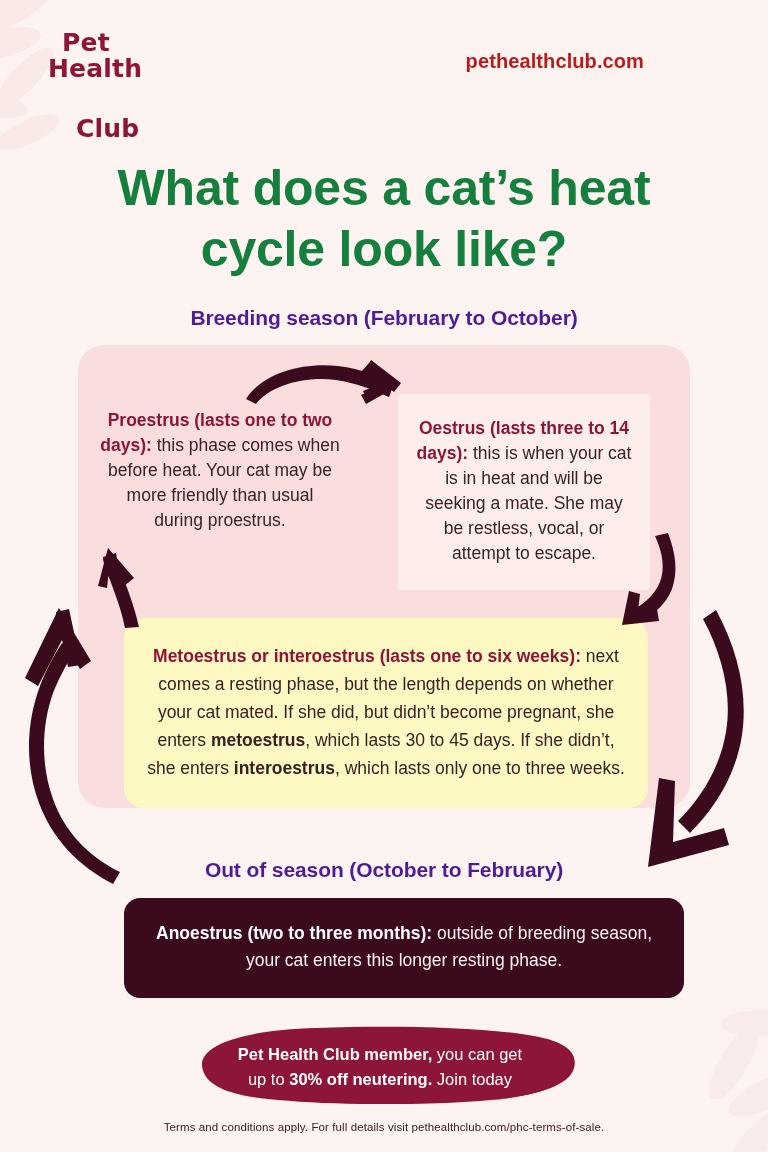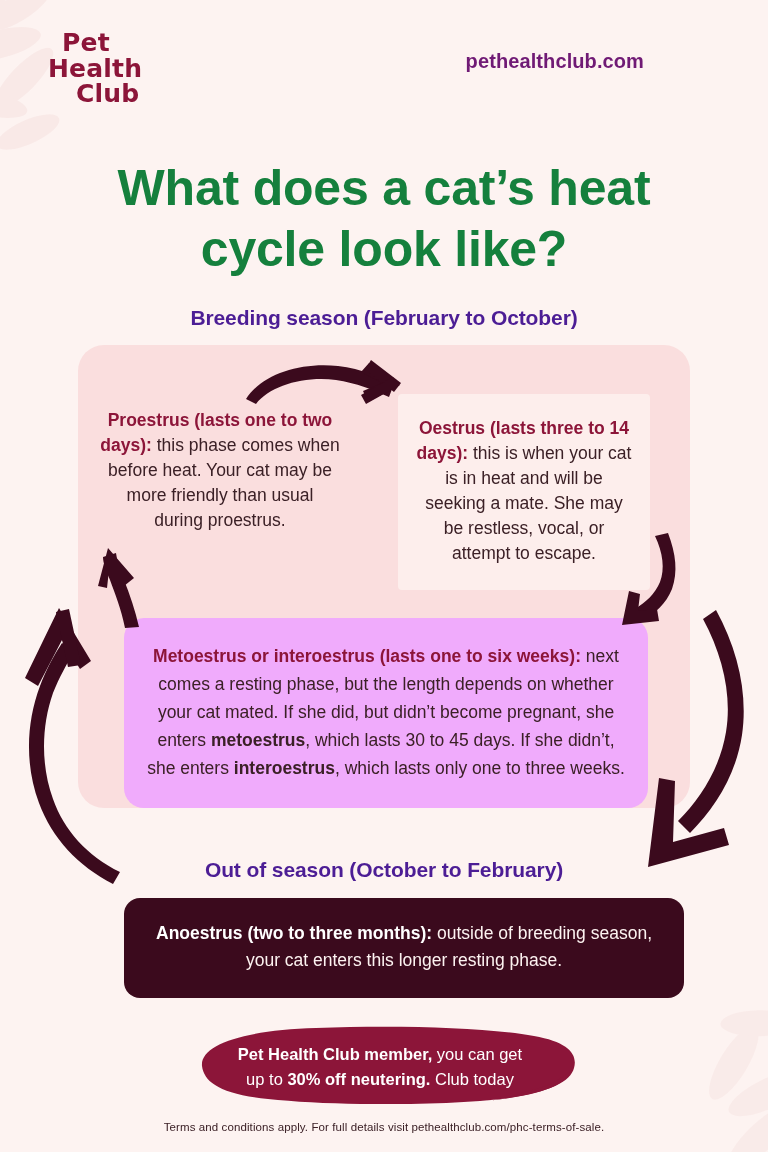--- a/index.html
+++ b/index.html
@@ -38,26 +38,26 @@
     color: #8c1539;
     font-family: "DejaVu Sans", sans-serif;
     font-weight: bold;
     font-size: 25px;
     line-height: 25.5px;
     letter-spacing: .2px;
   }
   #brand-logo .logo-line { display: block; white-space: nowrap; }
   #brand-logo .logo-line-pet    { margin-left: 14px; }
   #brand-logo .logo-line-health { margin-left: 0px; }
-  #brand-logo .logo-line-club   { margin-left: 28px; }
+  #brand-logo .logo-line-club   { margin-left: 28px; margin-top: 35px; }
 
   #site-url {
     position: absolute;
     right: 36px; top: 50px;
-    color: #701a75;
+    color: #b91c1c;
     font-size: 20px;
     font-weight: bold;
     letter-spacing: .1px;
   }
 
   
   #page-title {
     position: absolute;
     left: 0; top: 158px;
     width: 768px;
@@ -109,21 +109,21 @@
 
   #phase-oestrus {
     left: 398px; top: 394px; width: 252px;
     background: #fdeeec;
     border-radius: 4px;
     padding: 22px 16px 24px;
   }
 
   #phase-metoestrus {
     left: 124px; top: 618px; width: 524px;
-    background: #f0abfc;
+    background: #fef9c3;
     border-radius: 20px;
     padding: 24px 22px 26px;
     font-size: 17.5px;
     line-height: 28px;
   }
   #phase-metoestrus b.dark { color: #3b2026; }
 
   
   #phase-anoestrus {
     position: absolute;
@@ -275,17 +275,17 @@
 </svg>
 
 <div id="cta-badge">
   <svg class="cta-blob" viewBox="0 0 392 78" preserveAspectRatio="none">
     <path d="M18 40 C16 18 62 4 132 2 C210 -1 300 1 350 10 C384 16 394 28 390 42
              C386 58 358 70 296 75 C230 80 140 79 84 73 C36 68 20 56 18 40 Z" fill="#8c1539"></path>
     <path d="M340 66 C360 62 378 54 386 44 C384 58 358 70 300 75 C320 73 332 70 340 66 Z" fill="#8c1539"></path>
   </svg>
   <div id="cta-text">
     <b>Pet Health Club member,</b><span> you can get</span><br>
-    <span>up to </span><b>30% off neutering.</b><span> Club today</span>
+    <span>up to </span><b>30% off neutering.</b><span> Join today</span>
   </div>
 </div>
 
 <div id="terms-text">Terms and conditions apply. For full details visit pethealthclub.com/phc-terms-of-sale.</div>
 
 </body></html>

